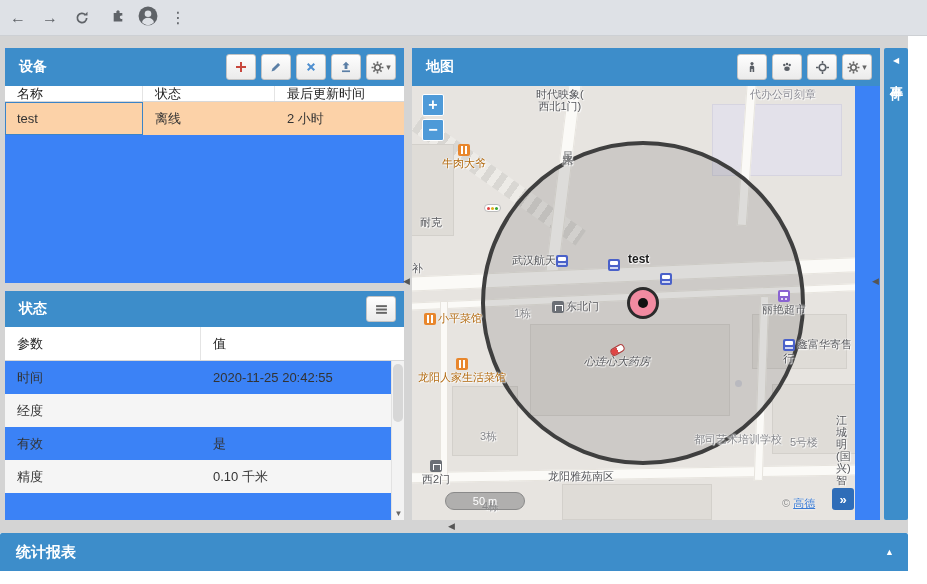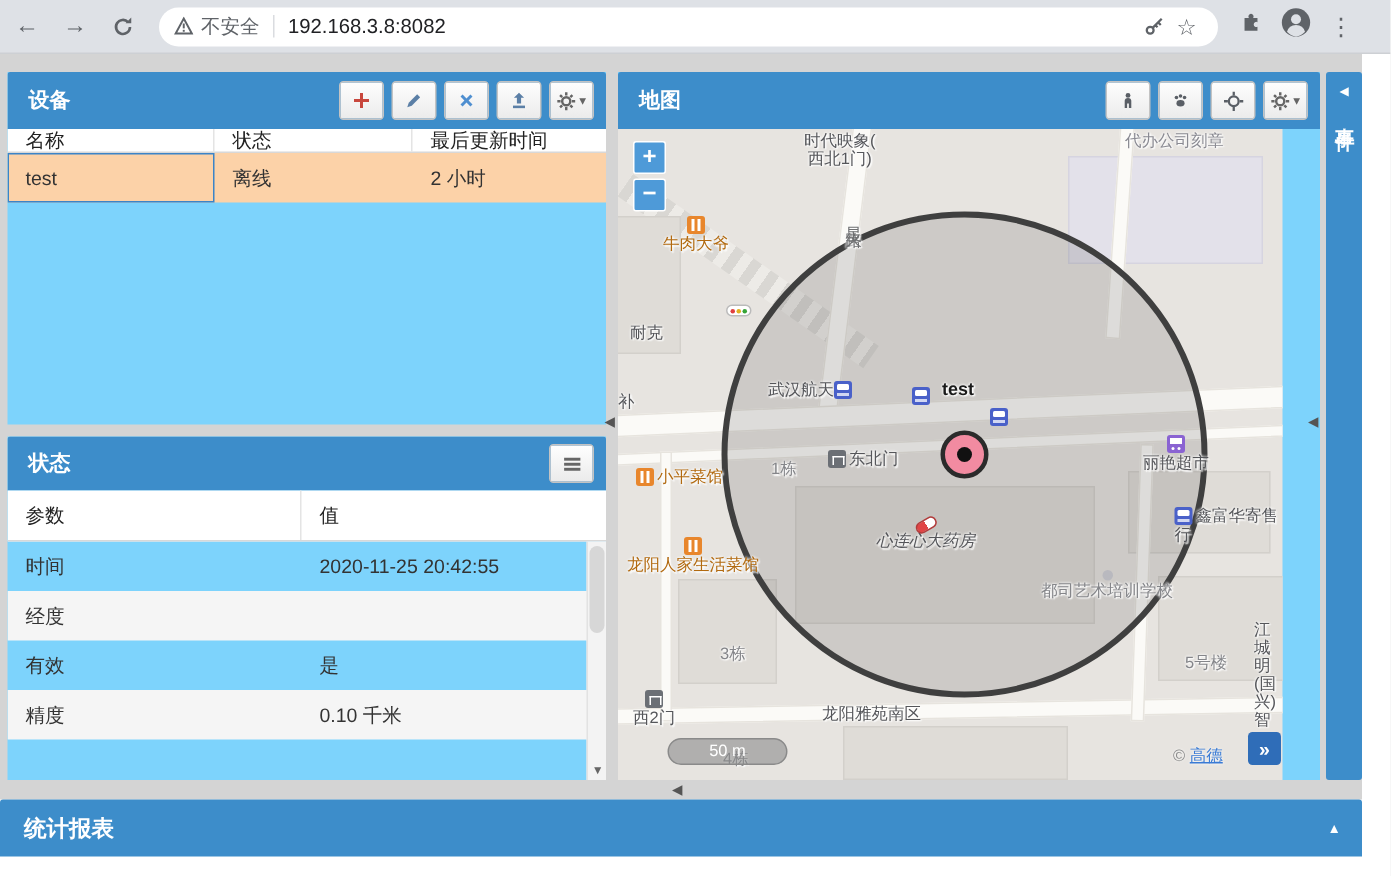--- a/index.html
+++ b/index.html
@@ -21,21 +21,21 @@
   .omnibox .spacer { flex:1; }
   .omni-ic { display:flex; align-items:center; justify-content:center; width:22px; height:22px; }
   .star { color:#5f6368; font-size:15px; }
   .chrome-right { display:flex; align-items:center; margin-left:14px; gap:12px; }
   .kebab { color:#5f6368; font-size:16px; letter-spacing:0; width:10px; text-align:center; }
 
   
   #page { position:absolute; left:0; top:36px; width:927px; height:548px; background:#fff; }
   #frame { position:absolute; left:0; top:0; width:908px; height:497px; background:#d4d4d4; }
 
-  .panel { position:absolute; background:#7dd3fc; overflow:hidden; }
+  .panel { position:absolute; background:#3b82f6; overflow:hidden; }
   .p-header { height:38px; background:#3d8dca; color:#fff; display:flex; align-items:center;
     padding:0 8px 0 14px; font-size:14px; font-weight:bold; border-radius:2px 2px 0 0; }
   .p-title { flex:1; }
   .tools { display:flex; gap:5px; align-items:center; }
   .tbtn { height:26px; min-width:30px; background:linear-gradient(#fefefe,#ebebeb);
     border:1px solid #c3c3c3; border-radius:3px; display:flex; align-items:center;
     justify-content:center; gap:2px; padding:0 4px; }
   .caret { color:#666; font-size:9px; }
 
   
@@ -143,40 +143,20 @@
 
   <div id="browser">
     <span class="nav-btn">←</span>
     <span class="nav-btn">→</span>
     <span class="nav-btn">
       <svg width="14" height="14" viewBox="0 0 12 12">
         <path d="M10 6a4 4 0 1 1-1.1-2.8" stroke="#5f6368" stroke-width="1.5" fill="none"></path>
         <path d="M10.7 0.6v3.2H7.5z" fill="#5f6368"></path>
       </svg>
     </span>
-    <div class="omnibox">
-      <svg width="13" height="13" viewBox="0 0 12 12">
-        <path d="M6 1.2 11 10.5H1z" fill="none" stroke="#5f6368" stroke-width="1.2"></path>
-        <rect x="5.4" y="4.3" width="1.2" height="3" fill="#5f6368"></rect>
-        <rect x="5.4" y="8.2" width="1.2" height="1.2" fill="#5f6368"></rect>
-      </svg>
-      <span class="sec">不安全</span>
-      <span class="divider"></span>
-      <span class="url">192.168.3.8:8082</span>
-      <span class="spacer"></span>
-      <span class="omni-ic">
-        <svg width="13" height="13" viewBox="0 0 12 12">
-          <circle cx="3.5" cy="8.5" r="2.1" fill="none" stroke="#5f6368" stroke-width="1.4"></circle>
-          <path d="M5 7 10.6 1.4M8.4 3.6l1.6 1.6M6.7 5.3l1.3 1.3" stroke="#5f6368" stroke-width="1.4" fill="none"></path>
-        </svg>
-      </span>
-      <span class="omni-ic">
-        <span class="star">☆</span>
-      </span>
-    </div>
     <div class="chrome-right">
       <span>
         <svg width="16" height="16" viewBox="0 0 13 13">
           <path d="M3 4h2.3a1.4 1.4 0 1 1 2.4 0H10v2.3a1.4 1.4 0 1 0 0 2.5V11H3z" fill="#5f6368"></path>
         </svg>
       </span>
       <span>
         <svg width="20" height="20" viewBox="0 0 18 18">
           <circle cx="9" cy="9" r="8.5" fill="#5f6368"></circle>
           <circle cx="9" cy="7" r="3" fill="#dee1e6"></circle>
@@ -354,21 +334,21 @@
             <div class="poi" style="left: 196px; top: 172px;"><span class="poi-ic ic-metro"></span></div>
             <div class="poi bold" style="left: 216px; top: 167px; color: rgb(26, 26, 26);"><span>test</span></div>
             <div class="poi" style="left: 248px; top: 186px;"><span class="poi-ic ic-metro"></span></div>
             <div class="poi stack" style="left: 350px; top: 204px; color: rgb(85, 86, 90);"><span class="poi-ic ic-cart"></span><span>丽艳超市</span></div>
             <div class="poi" style="left: 140px; top: 214px; color: rgb(85, 86, 90);"><span class="poi-ic ic-gate"></span><span>东北门</span></div>
             <div class="poi" style="left: 102px; top: 221px; color: rgb(133, 134, 138);"><span>1栋</span></div>
             <div class="poi" style="left: 12px; top: 226px; color: rgb(178, 106, 16);"><span class="poi-ic ic-food"></span><span>小平菜馆</span></div>
             <div class="poi" style="left: 356px; top: 252px; color: rgb(85, 86, 90); margin-left: 15px;"><span class="poi-ic ic-metro"></span><span>鑫富华寄售行</span></div>
             <div class="poi stack" style="left: 172px; top: 260px; color: rgb(85, 86, 90); font-style: italic;"><span class="poi-ic ic-pill"></span><span>心连心大药房</span></div>
             <div class="poi stack" style="left: 6px; top: 272px; color: rgb(178, 106, 16);"><span class="poi-ic ic-food"></span><span>龙阳人家生活菜馆</span></div>
-            <div class="poi stack" style="left: 282px; top: 294px; color: rgb(133, 134, 138);"><span class="poi-ic ic-dot"></span><span>都司艺术培训学校</span></div>
+            <div class="poi stack" style="left: 282px; top: 294px; color: rgb(133, 134, 138); gap: 45px;"><span class="poi-ic ic-dot"></span><span>都司艺术培训学校</span></div>
             <div class="poi" style="left: 424px; top: 328px; color: rgb(85, 86, 90);"><span>江城明
 (国兴)智</span></div>
             <div class="poi" style="left: 68px; top: 344px; color: rgb(133, 134, 138);"><span>3栋</span></div>
             <div class="poi" style="left: 378px; top: 350px; color: rgb(133, 134, 138);"><span>5号楼</span></div>
             <div class="poi stack" style="left: 10px; top: 374px; color: rgb(85, 86, 90);"><span class="poi-ic ic-gate"></span><span>西2门</span></div>
             <div class="poi" style="left: 136px; top: 384px; color: rgb(85, 86, 90);"><span>龙阳雅苑南区</span></div>
             <div class="poi" style="left: 70px; top: 414px; color: rgb(133, 134, 138);"><span>4栋</span></div>
             <div class="poi" style="left: 448px; top: 396px; color: rgb(85, 86, 90);"><span>芙蓉</span></div>
             <div class="poi" style="left: 0px; top: 176px; color: rgb(85, 86, 90);"><span>补</span></div>
           </div>

